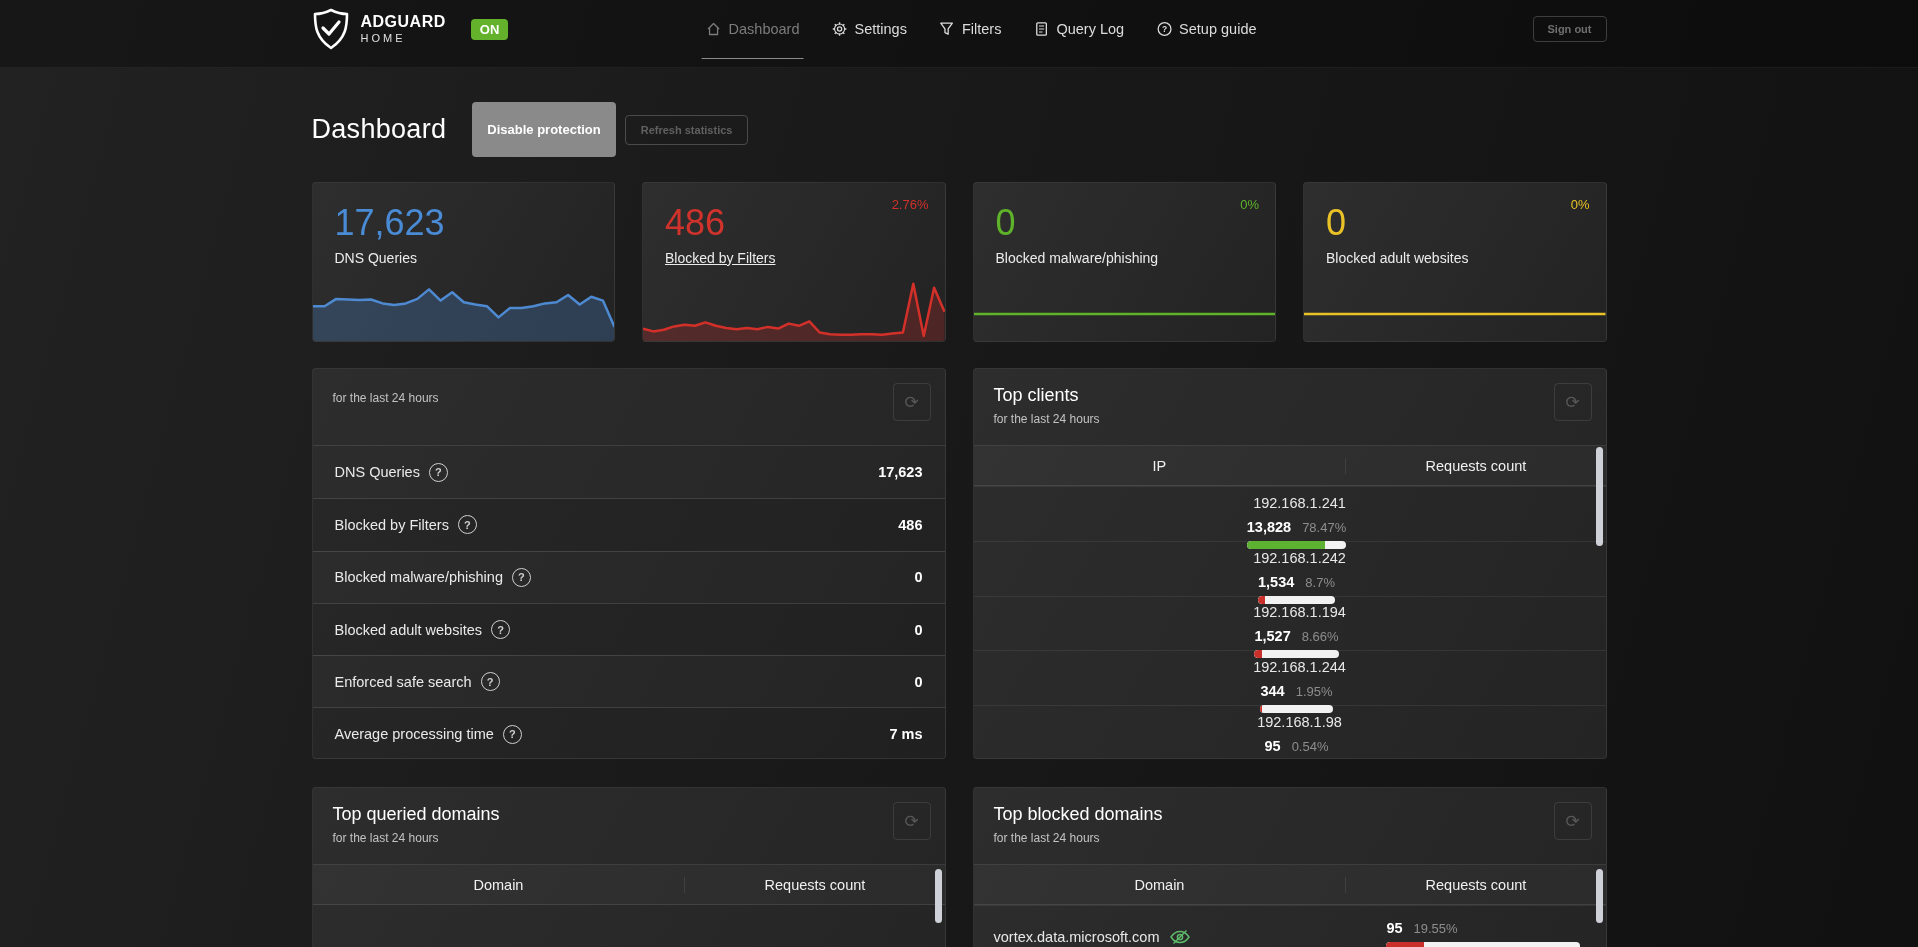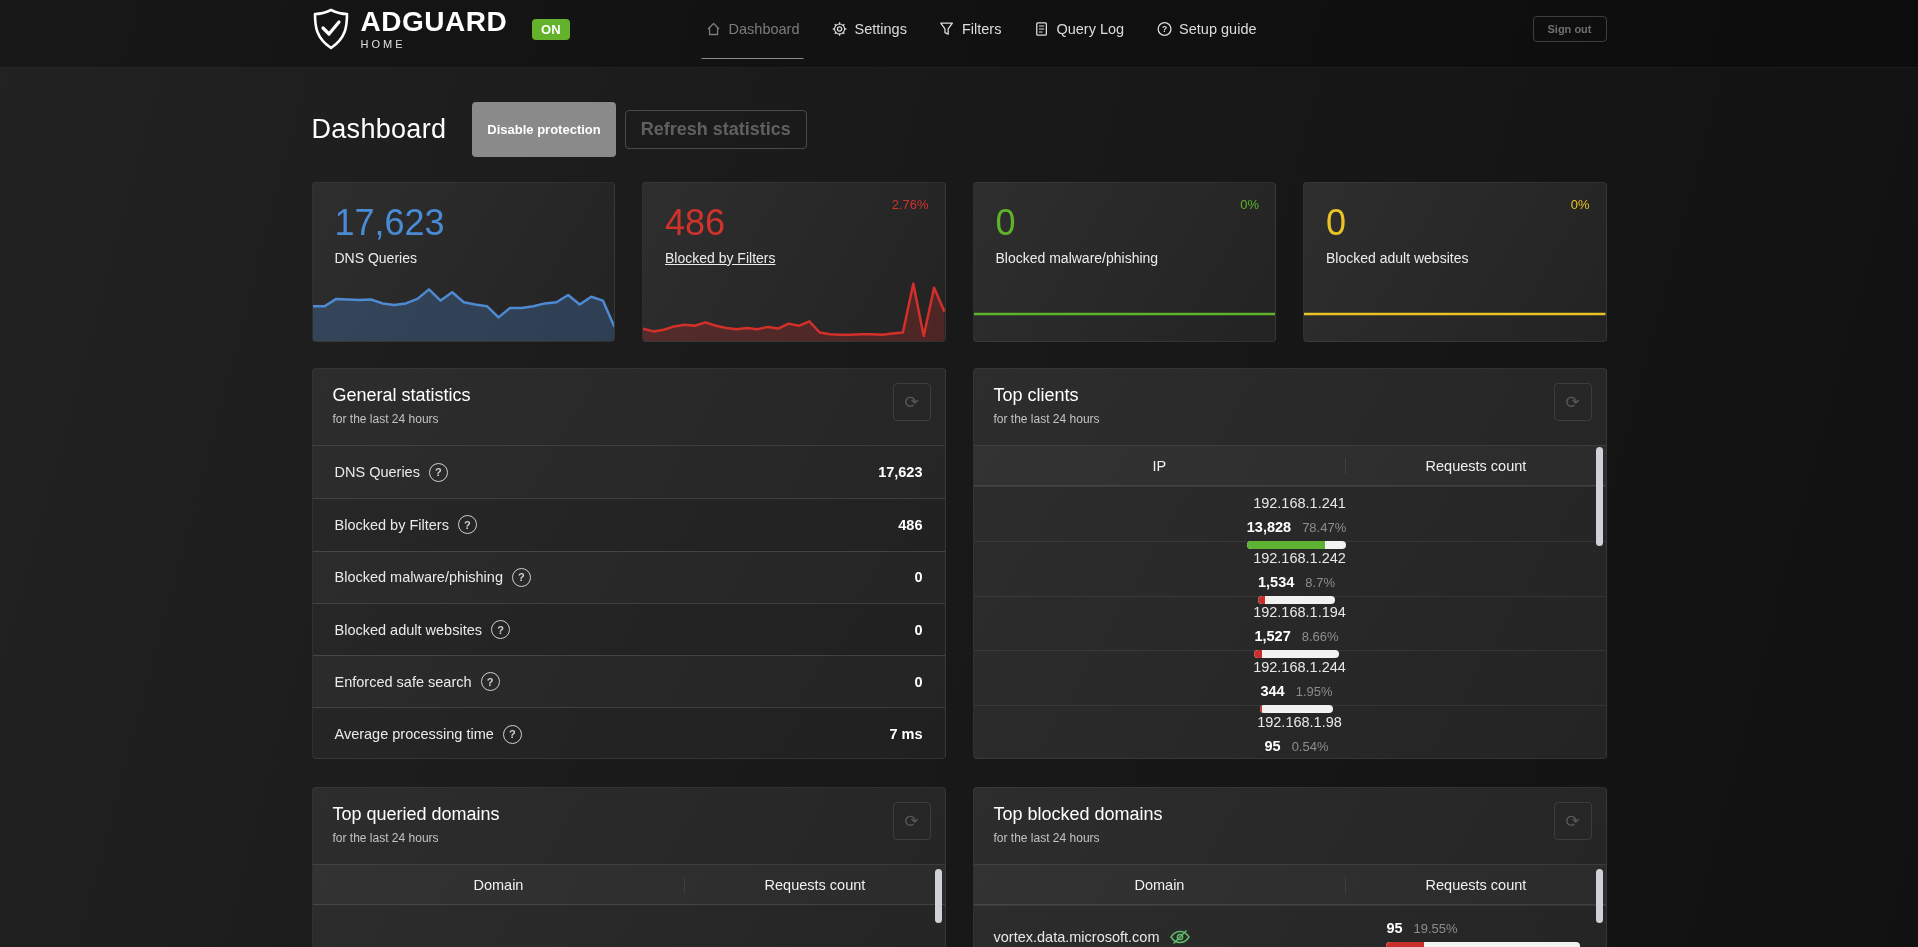--- a/index.html
+++ b/index.html
@@ -15,21 +15,21 @@
     background:rgba(0,0,0,0.30);
     border-bottom:1px solid rgba(255,255,255,0.06);
   }
   .navbar-inner {
     width:1295px; margin:0 auto; height:58px;
     display:flex; align-items:center; position:relative;
   }
   .brand { display:flex; align-items:center; gap:11px; }
   .shield-svg { width:38px; height:42px; display:block; }
   .brand-text { display:flex; flex-direction:column; line-height:1; }
-  .brand-name { font-size:28px; font-weight:bold; color:#ffffff; letter-spacing:0.5px; }
+  .brand-name { font-size:16px; font-weight:bold; color:#ffffff; letter-spacing:0.5px; }
   .brand-sub { font-size:11px; color:#e0e0e0; letter-spacing:3px; margin-top:3px; }
   .on-badge {
     margin-left:14px; background:#64b22b; color:#fff;
     font-size:13px; font-weight:bold; padding:3px 9px; border-radius:4px;
   }
   .nav-items {
     position:absolute; left:50%; top:50%; transform:translate(-46%,-50%);
     display:flex; align-items:center; gap:32px;
   }
   .nav-item {
@@ -50,21 +50,21 @@
   
   .container { width:1295px; margin:0 auto; }
   .page-header { margin-top:34px; display:flex; align-items:center; }
   .page-title { font-size:27px; font-weight:400; color:#ffffff; letter-spacing:0.3px; }
   .btn-disable {
     margin-left:26px; background:#8a8a8a; color:#ffffff; border:none; border-radius:4px;
     font-family:inherit; font-size:13px; font-weight:bold; padding:20px 15px; cursor:pointer;
   }
   .btn-refresh-stats {
     margin-left:9px; background:transparent; color:#606060; border:1px solid #4a4a4a; border-radius:4px;
-    font-family:inherit; font-size:18px; font-weight:bold; padding:8px 15px; cursor:pointer;
+    font-family:inherit; font-size:11px; font-weight:bold; padding:8px 15px; cursor:pointer;
   }
   
   .cards-row { margin-top:25px; display:grid; grid-template-columns:repeat(4,1fr); gap:27px; }
   .card {
     position:relative; height:160px; overflow:hidden; border-radius:4px;
     background:linear-gradient(120deg,#2e2e2e,#232323);
     border:1px solid rgba(255,255,255,0.06);
   }
   .card-value { margin:20px 0 0 22px; font-size:36px; font-weight:400; line-height:1.1; }
   .card-label { margin:7px 0 0 22px; font-size:14px; color:#ececec; }
@@ -229,21 +229,20 @@
       <svg class="spark" viewBox="0 0 301.5 62">
           <polyline points="0.0,35.0 33.5,35.0 67.0,35.0 100.5,35.0 134.0,35.0 167.5,35.0 201.0,35.0 234.5,35.0 268.0,35.0 301.5,35.0" fill="none" stroke="#e9c227" stroke-width="2.5" stroke-linejoin="round"></polyline>
         </svg>
     </div>
   </div>
 
   <div class="panels-row row-mid">
 
     <section class="panel panel-mid">
       <div class="panel-head">
-        <div class="panel-title">General statistics</div>
         <div class="panel-sub">for the last 24 hours</div>
       </div>
       <button class="refresh-btn">⟳</button>
       <div>
         <div class="stat-row">
           <span class="stat-label">DNS Queries</span>
           <span class="qcircle">?</span>
           <span class="stat-value">17,623</span>
         </div>
         <div class="stat-row">

